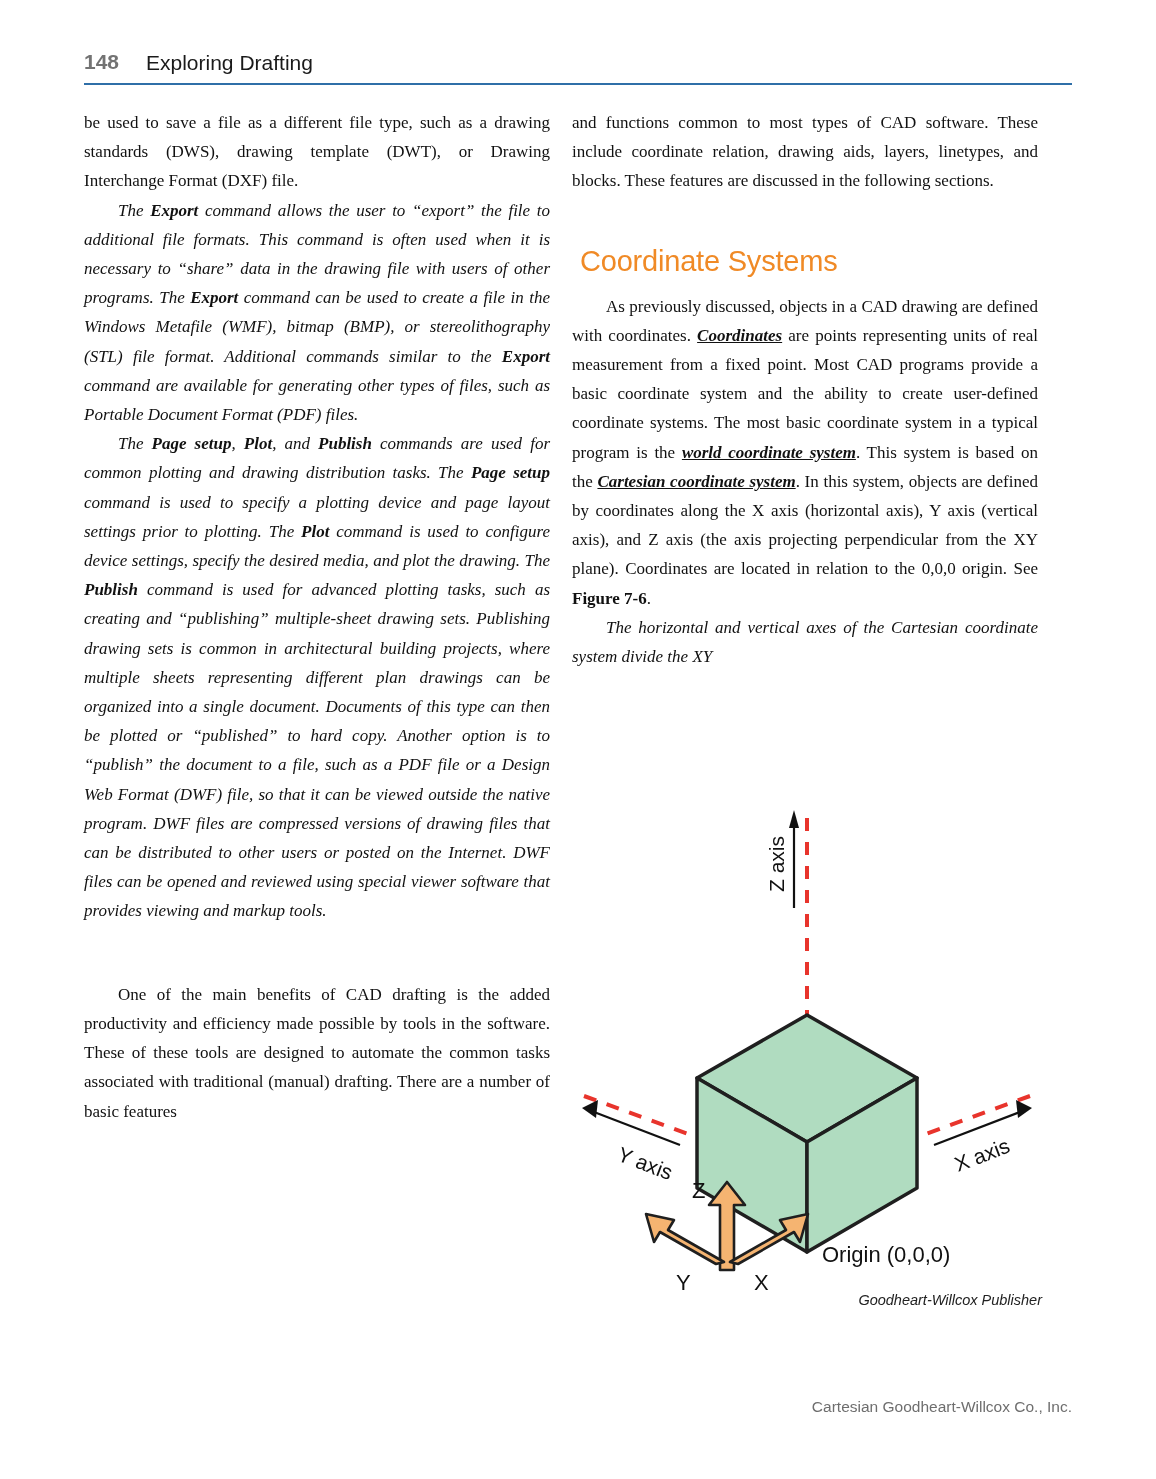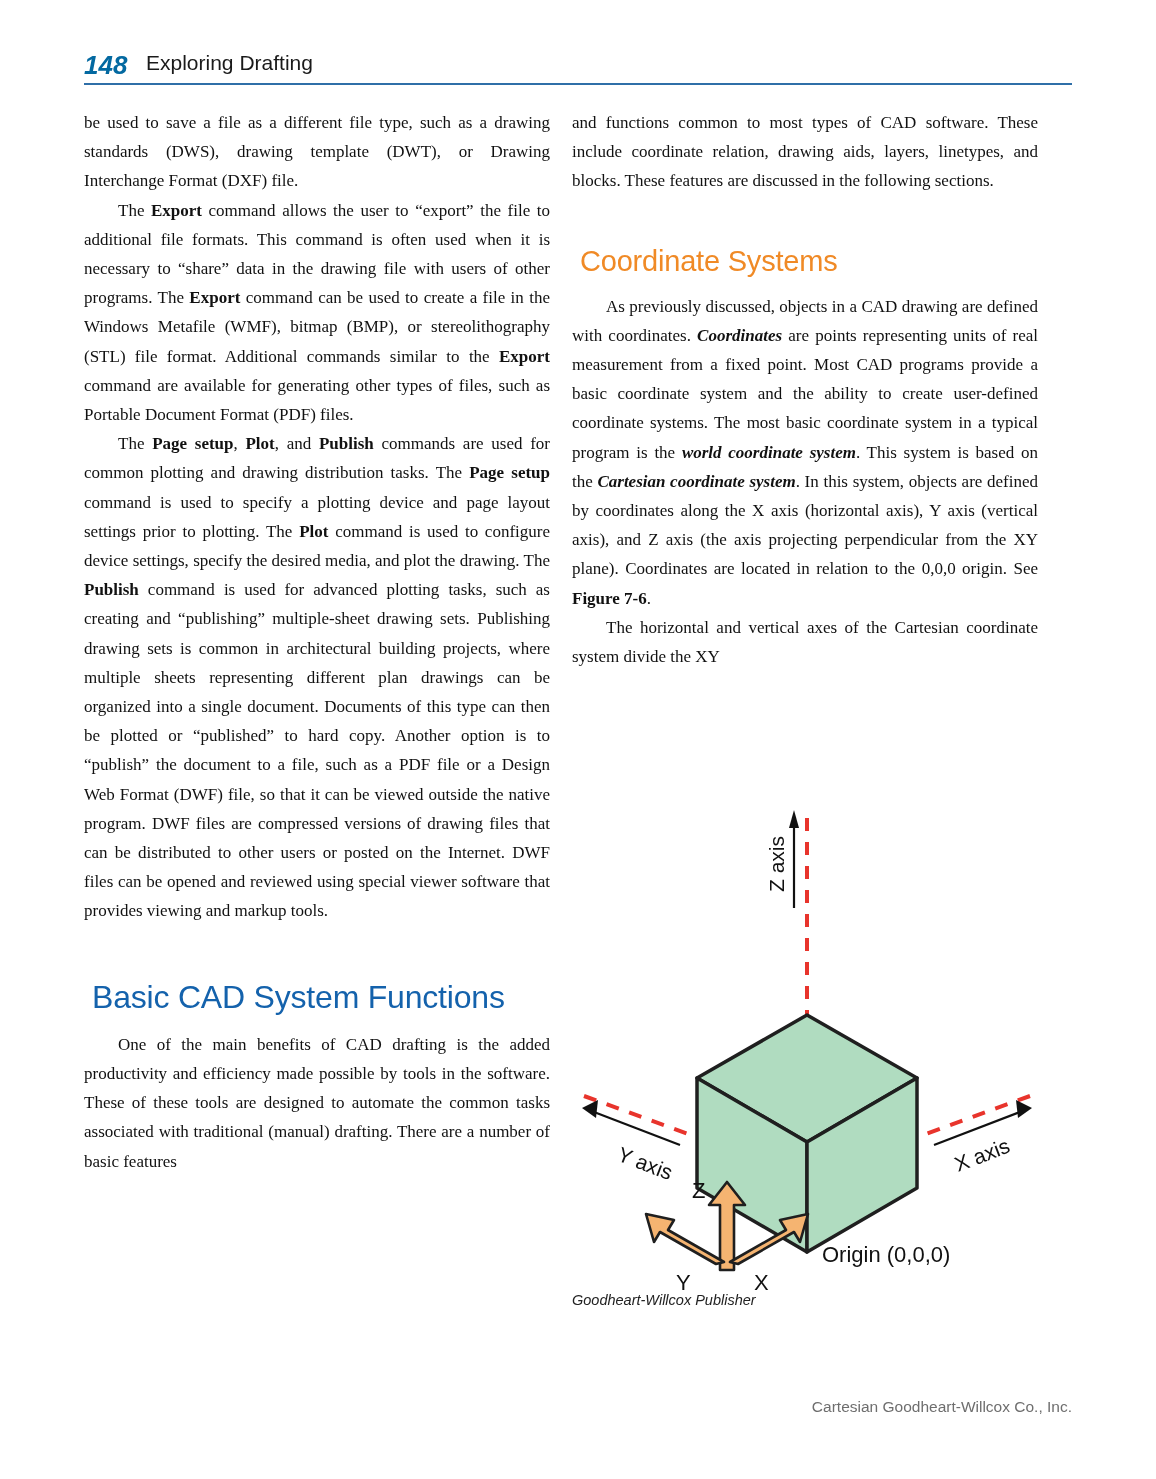--- a/index.html
+++ b/index.html
@@ -20,26 +20,25 @@
   .running-head {
     position: absolute;
     left: 84px;
     top: 50px;
     width: 988px;
     height: 36px;
   }
   .rh-folio {
     font-family: "Liberation Sans", sans-serif;
     font-weight: bold;
-    font-size: 26px;
-    color: #0369a1;
+    font-size: 21px;
+    color: #737373;
     position: absolute;
     left: 0;
     top: 0;
-    font-style: italic;
   }
   .rh-title {
     font-family: Liberation Sans, sans-serif;
     font-size: 21px;
     color: #1a1a1a;
     position: absolute;
     left: 62px;
     top: 1px;
   }
   .rh-rule {
@@ -62,25 +61,25 @@
 
   p.body {
     margin: 0;
     font-size: 17px;
     line-height: 29.2px;
     text-align: justify;
     text-justify: inter-word;
     color: #111111;
     hyphens: none;
   }
-  p.body + p.body { text-indent: 34px; }
+  p.body + p.body { text-indent: 34px; font-style: italic; }
   p.body.noindent { text-indent: 0; }
 
   b.cmd { font-weight: bold; }
-  i.term { font-style: italic; font-weight: bold; }
+  i.term { font-style: italic; font-weight: bold; text-decoration: underline; }
 
   
   h2.heading {
     font-family: "Liberation Sans", sans-serif;
     font-weight: normal;
     font-size: 29px;
     line-height: 34px;
     letter-spacing: -0.2px;
     margin: 8px;
   }
@@ -101,21 +100,21 @@
   .figure-art {
     position: relative;
     width: 470px;
     height: 490px;
   }
   .credit {
     font-family: "Liberation Sans", sans-serif;
     font-style: italic;
     font-size: 14.5px;
     color: #222222;
-    text-align: left;
+    text-align: right;
     margin-top: 2px;
   }
   .fig-caption {
     font-family: "Liberation Sans", sans-serif;
     font-size: 17.5px;
     line-height: 25px;
     color: #1a1a1a;
     margin-top: 8px;
   }
   .fig-caption .fig-num {
@@ -144,21 +143,20 @@
     <span class="rh-folio">148</span>
     <span class="rh-title">Exploring Drafting</span>
     <div class="rh-rule"></div>
   </div>
 
   <div class="col col-left">
     <p class="body noindent">be used to save a file as a different file type, such as a drawing standards (DWS), drawing template (DWT), or Drawing Interchange Format (DXF) file.</p>
     <p class="body">The <b class="cmd">Export</b> command allows the user to “export” the file to additional file formats. This command is often used when it is necessary to “share” data in the drawing file with users of other programs. The <b class="cmd">Export</b> command can be used to create a file in the Windows Metafile (WMF), bitmap (BMP), or stereolithography (STL) file format. Additional commands similar to the <b class="cmd">Export</b> command are available for generating other types of files, such as Portable Document Format (PDF) files.</p>
     <p class="body">The <b class="cmd">Page setup</b>, <b class="cmd">Plot</b>, and <b class="cmd">Publish</b> commands are used for common plotting and drawing distribution tasks. The <b class="cmd">Page setup</b> command is used to specify a plotting device and page layout settings prior to plotting. The <b class="cmd">Plot</b> command is used to configure device settings, specify the desired media, and plot the drawing. The <b class="cmd">Publish</b> command is used for advanced plotting tasks, such as creating and “publishing” multiple-sheet drawing sets. Publishing drawing sets is common in architectural building projects, where multiple sheets representing different plan drawings can be organized into a single document. Documents of this type can then be plotted or “published” to hard copy. Another option is to “publish” the document to a file, such as a PDF file or a Design Web Format (DWF) file, so that it can be viewed outside the native program. DWF files are compressed versions of drawing files that can be distributed to other users or posted on the Internet. DWF files can be opened and reviewed using special viewer software that provides viewing and markup tools.</p>
     <div class="sp-before-blue"></div>
-    <h2 class="heading blue">Basic CAD System Functions</h2>
     <div class="sp-after-blue"></div>
     <p class="body noindent" style="text-indent:34px">One of the main benefits of CAD drafting is the added productivity and efficiency made possible by tools in the software. These of these tools are designed to automate the common tasks associated with traditional (manual) drafting. There are a number of basic features</p>
   </div>
 
   <div class="col col-right">
     <p class="body noindent">and functions common to most types of CAD software. These include coordinate relation, drawing aids, layers, linetypes, and blocks. These features are discussed in the following sections.</p>
     <div class="sp-before-orange"></div>
     <h2 class="heading orange">Coordinate Systems</h2>
     <div class="sp-after-orange"></div>
     <p class="body noindent" style="text-indent:34px">As previously discussed, objects in a CAD drawing are defined with coordinates. <i class="term">Coordinates</i> are points representing units of real measurement from a fixed point. Most CAD programs provide a basic coordinate system and the ability to create user-defined coordinate systems. The most basic coordinate system in a typical program is the <i class="term">world coordinate system</i>. This system is based on the <i class="term">Cartesian coordinate system</i>. In this system, objects are defined by coordinates along the X axis (horizontal axis), Y axis (vertical axis), and Z axis (the axis projecting perpendicular from the XY plane). Coordinates are located in relation to the 0,0,0 origin. See <b class="cmd">Figure 7-6</b>.</p>

